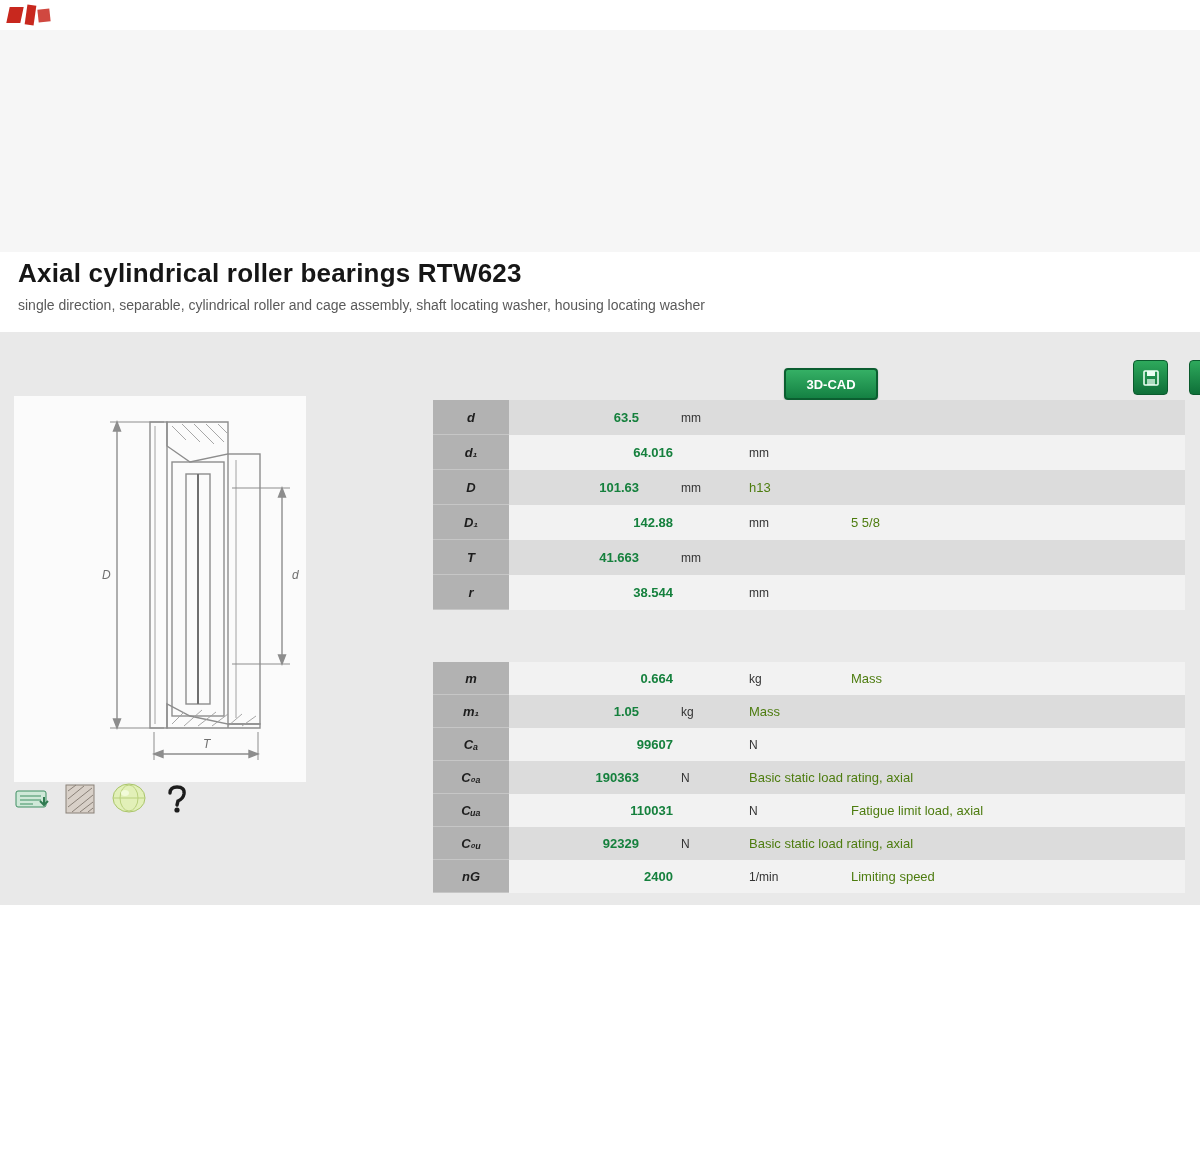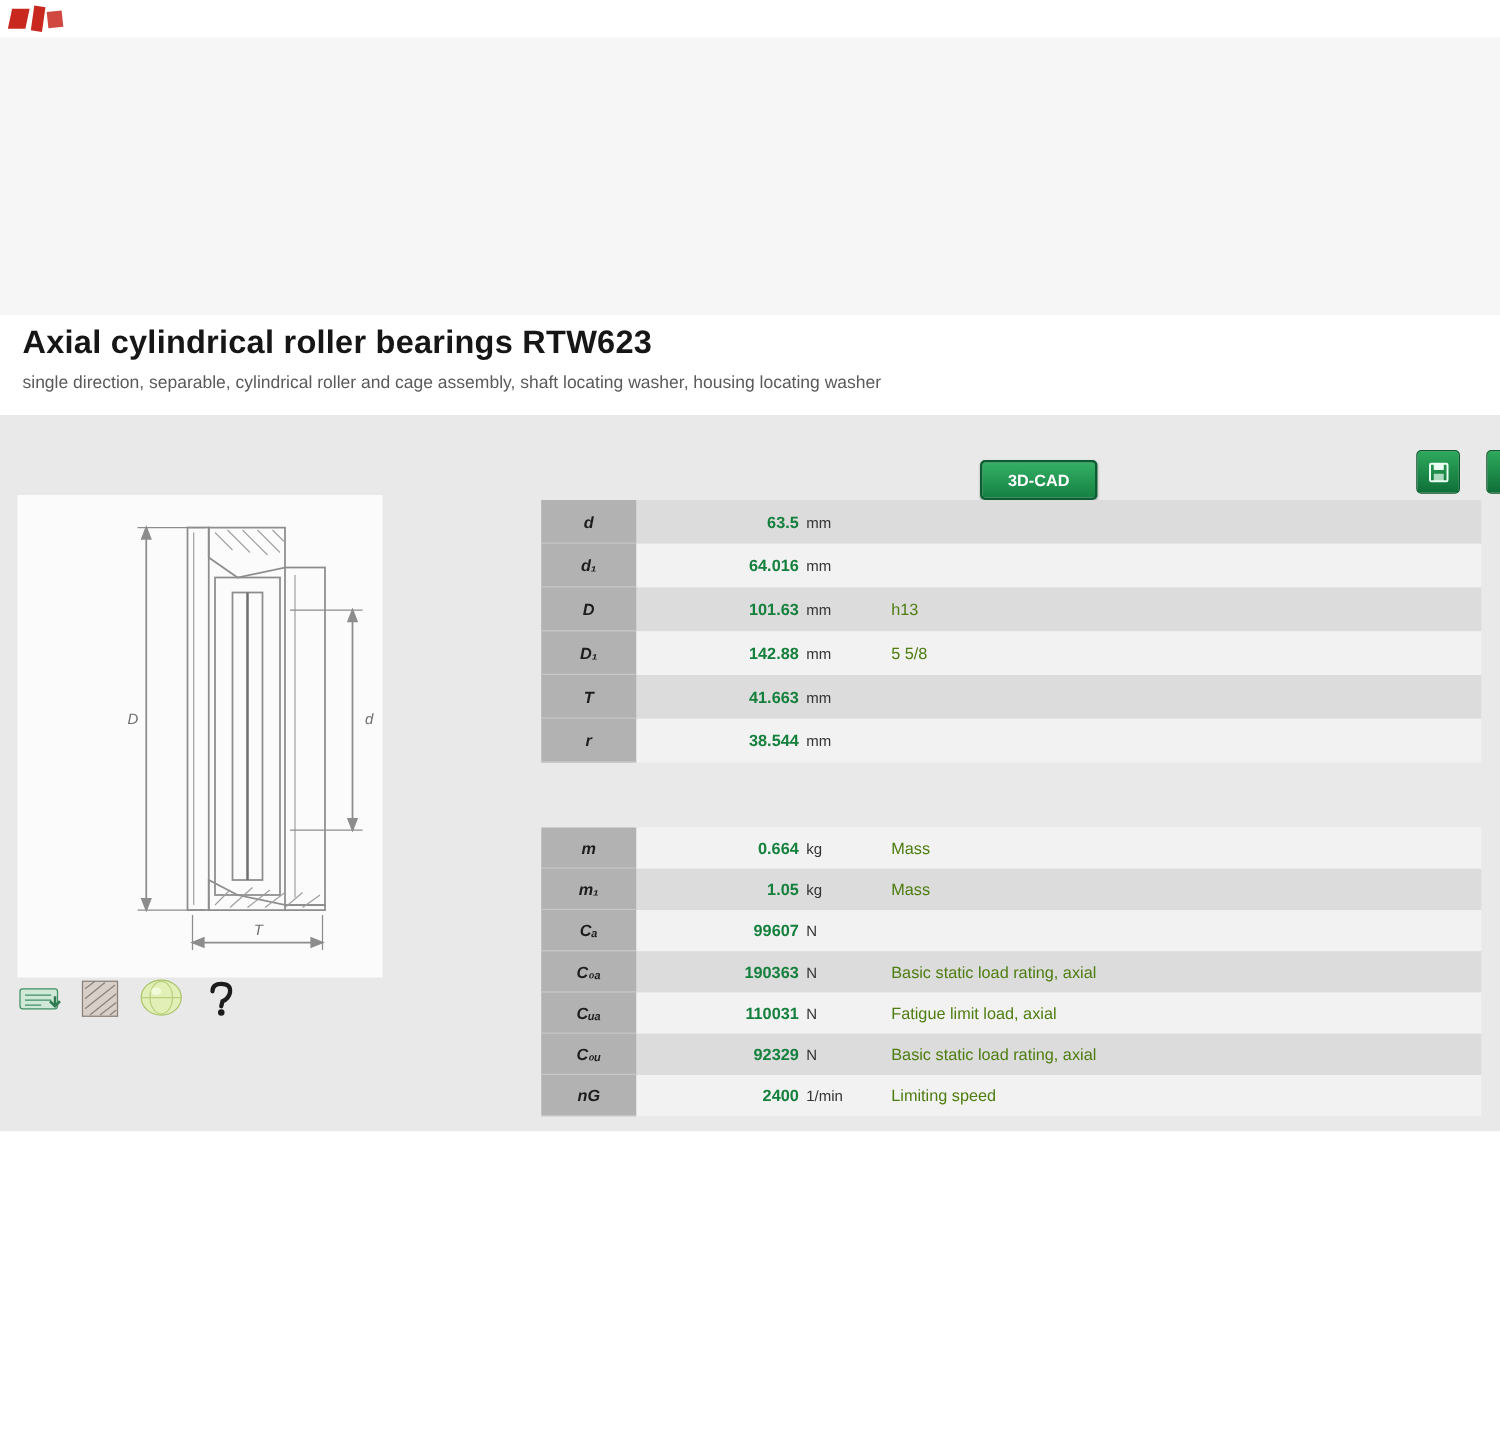--- a/index.html
+++ b/index.html
@@ -48,34 +48,34 @@
   }
   .diagram-panel svg{display:block;}
 
   .icon-row{position:absolute;left:14px;top:778px;width:190px;height:42px;display:flex;align-items:center;gap:10px;}
   .mini-icon{width:38px;height:34px;display:flex;align-items:center;justify-content:center;cursor:pointer;}
 
   .data-table{position:absolute;left:433px;width:752px;}
   .t-row{display:flex;align-items:stretch;height:35px;}
   .t2 .t-row{height:33px;}
   .t-row.dark{background:#dcdcdc;}
-  .t-row.light{background:#f2f2f2;}
+  .t-row.light{background:#f2f2f2;gap:34px;}
   .t-label{
     width:76px;flex:0 0 76px;background:#b2b2b2;
     display:flex;align-items:center;justify-content:center;
     font-size:13px;font-weight:bold;font-style:italic;color:#1d1d1d;
     border-bottom:1px solid #c6c6c6;
   }
   .t-value{
     width:130px;flex:0 0 130px;display:flex;align-items:center;justify-content:flex-end;
     font-size:13px;font-weight:bold;color:#15803d;padding-right:6px;
   }
   .t-unit{
     width:52px;flex:0 0 52px;display:flex;align-items:center;
-    font-size:12px;color:#333;
+    font-size:12px;color:#333;margin-left:36px;
   }
   .t-note{
     flex:1;display:flex;align-items:center;
     font-size:13px;color:#4d7c0f;padding-left:16px;
   }
 </style>
 </head>
 <body>
 
 <div class="band-upper"></div>

